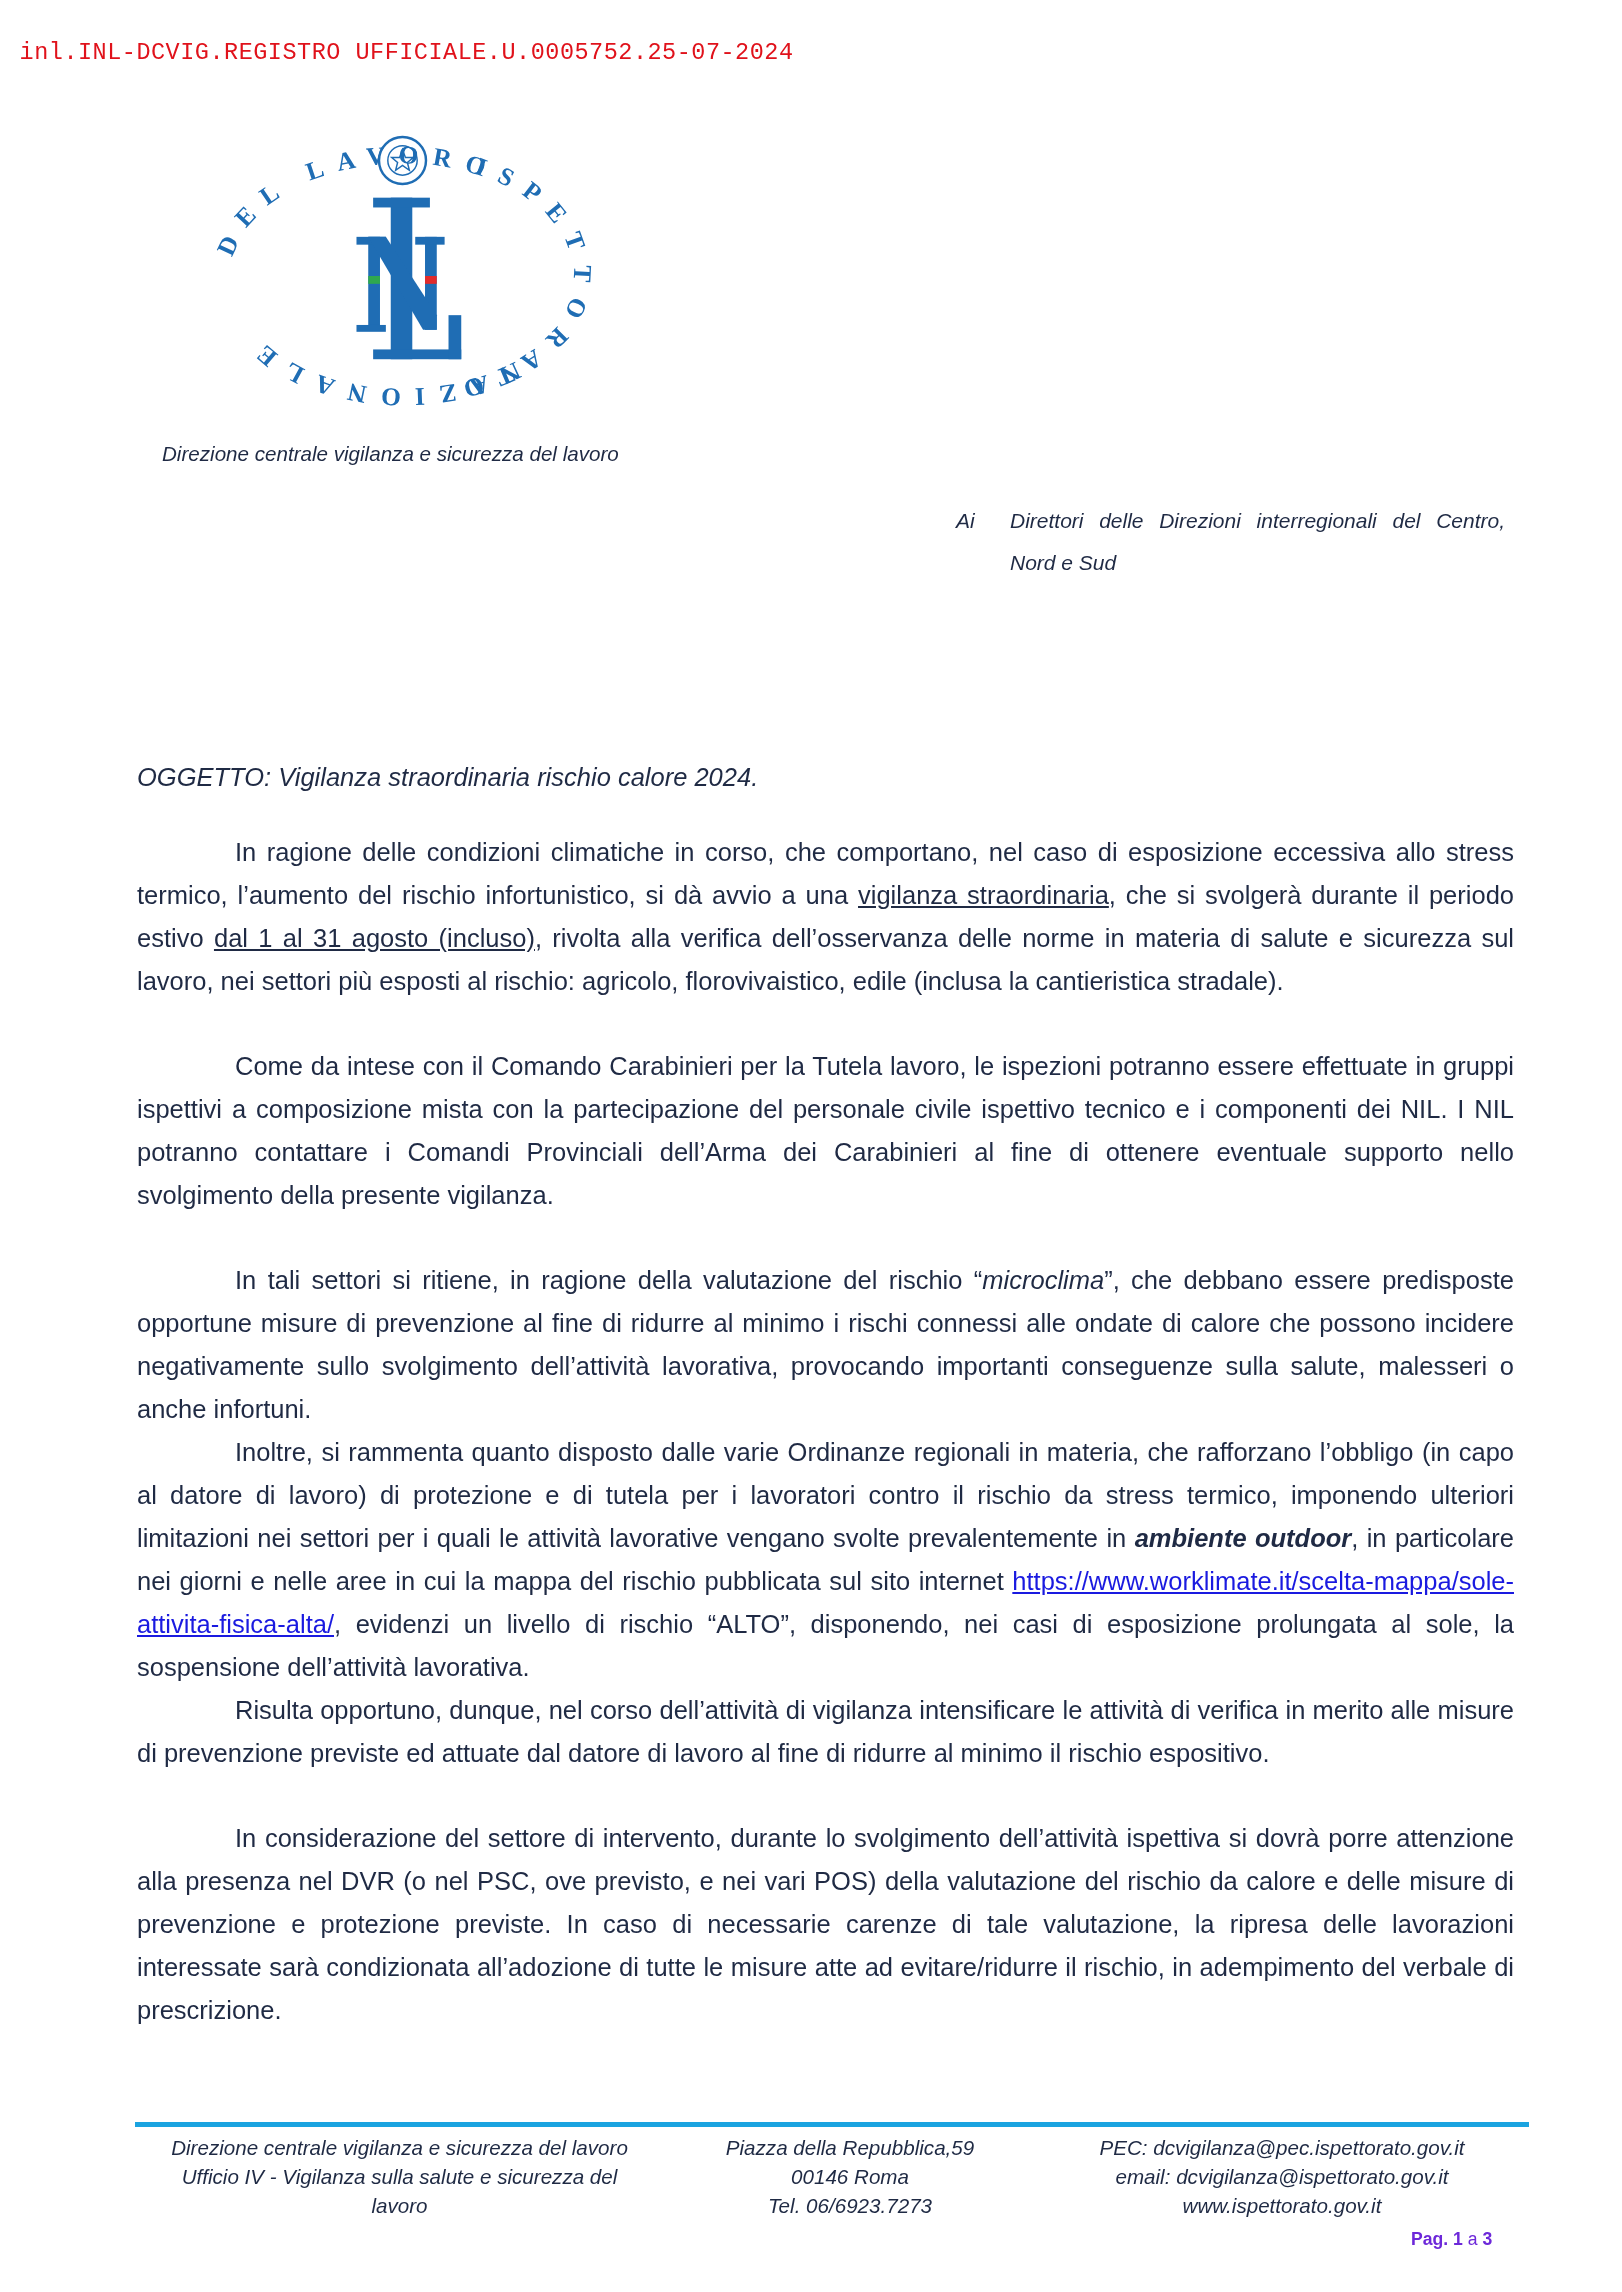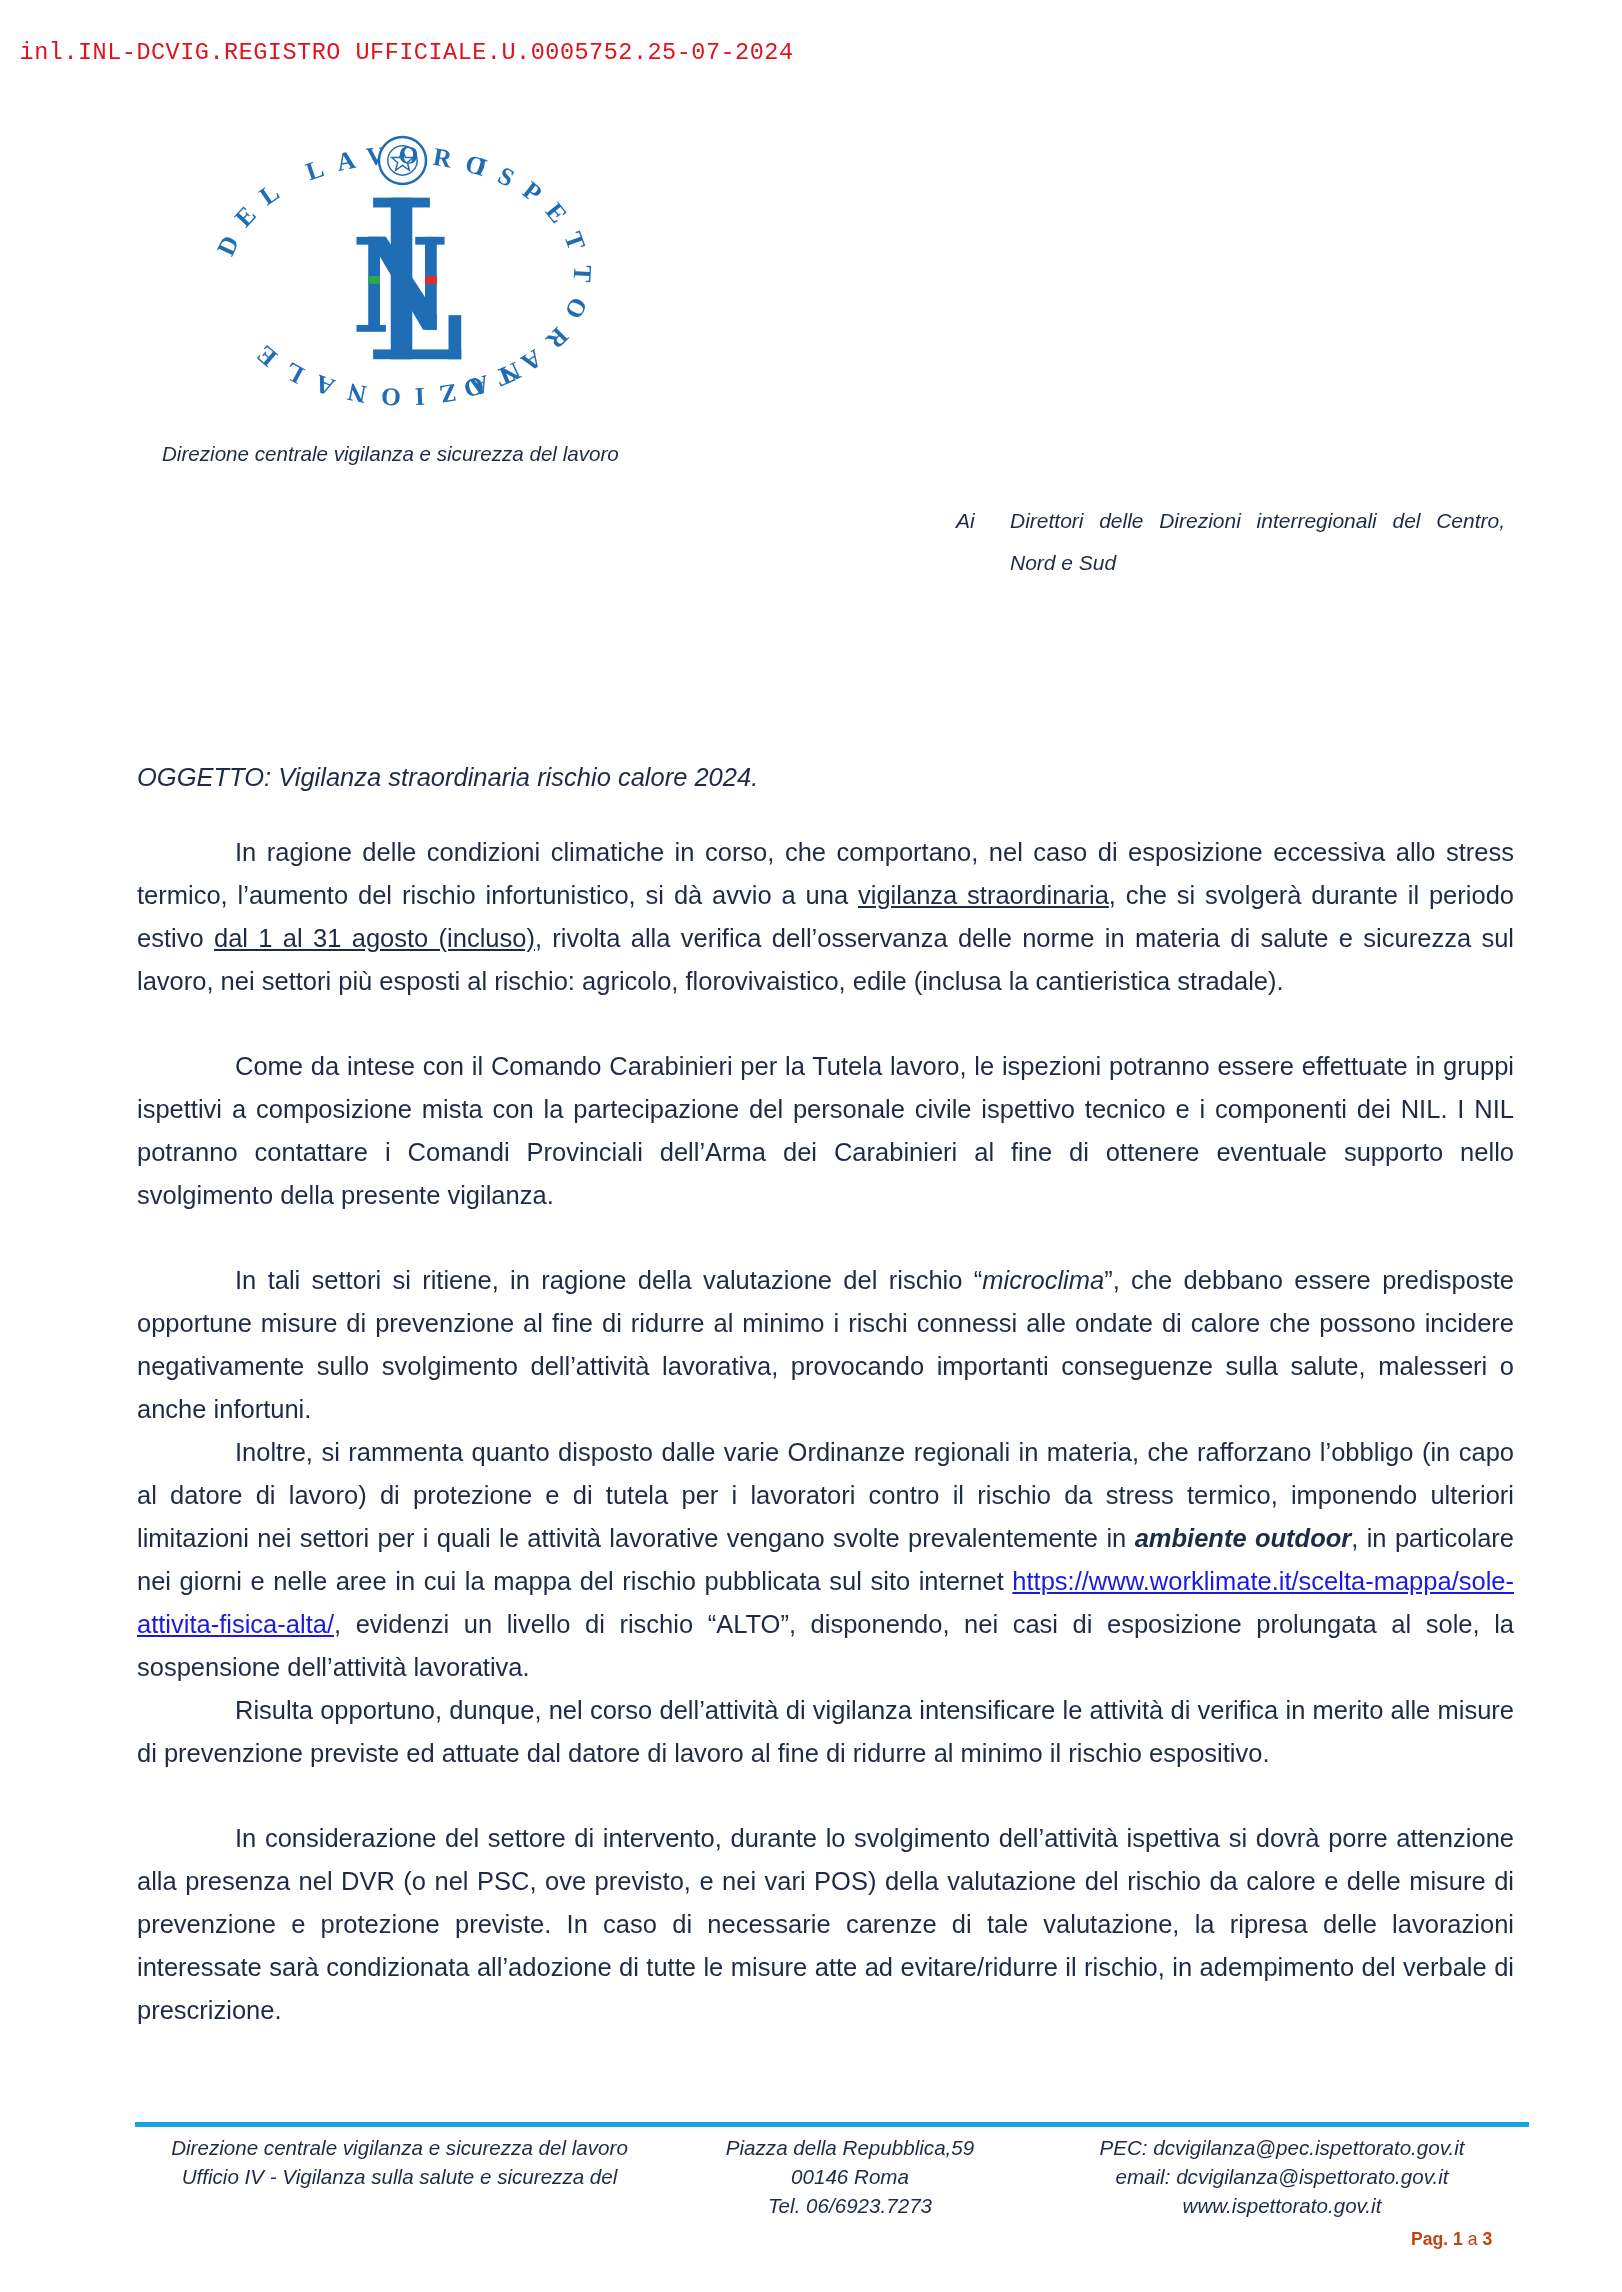--- a/index.html
+++ b/index.html
@@ -21,21 +21,21 @@
   .u { text-decoration: underline; }
   .link { color: #1a1ae0; text-decoration: underline; }
   .bi { font-weight: bold; font-style: italic; }
   .it { font-style: italic; }
   .footer-bar { position: absolute; left: 135px; top: 2122px; width: 1394px; height: 4.9px; background: #1aa3e0; }
   .footer { position: absolute; left: 135px; top: 2133px; width: 1394px; display: flex; font-size: 20.6px; font-style: italic;
             color: #1f2a44; line-height: 29px; text-align: center; }
   .fcol1 { width: 529px; }
   .fcol2 { width: 372px; }
   .fcol3 { width: 492px; }
-  .page { position: absolute; left: 1411px; top: 2229px; font-size: 17.6px; font-weight: bold; color: #c2410c; }
+  .page { position: absolute; left: 1411px; top: 2229px; font-size: 17.6px; font-weight: bold; color: #6d28d9; }
   .page span.s { font-weight: normal; }
 </style>
 </head>
 <body>
 
 <div class="protocol">inl.INL-DCVIG.REGISTRO UFFICIALE.U.0005752.25-07-2024</div>
 
 <div class="logo">
   <svg width="421" height="294" viewBox="0 0 430 300">
     <defs>
@@ -91,20 +91,21 @@
   <p>Risulta opportuno, dunque, nel corso dell’attività di vigilanza intensificare le attività di verifica in merito alle misure di prevenzione previste ed attuate dal datore di lavoro al fine di ridurre al minimo il rischio espositivo.</p>
   <div class="gap"></div>
   <p>In considerazione del settore di intervento, durante lo svolgimento dell’attività ispettiva si dovrà porre attenzione alla presenza nel DVR (o nel PSC, ove previsto, e nei vari POS) della valutazione del rischio da calore e delle misure di prevenzione e protezione previste. In caso di necessarie carenze di tale valutazione, la ripresa delle lavorazioni interessate sarà condizionata all’adozione di tutte le misure atte ad evitare/ridurre il rischio, in adempimento del verbale di prescrizione.</p>
 </div>
 
 <div class="footer-bar"></div>
 <div class="footer">
   <div class="fcol1">
     <div>Direzione centrale vigilanza e sicurezza del lavoro</div>
     <div>Ufficio IV - Vigilanza sulla salute e sicurezza del</div>
+    <div>lavoro</div>
   </div>
   <div class="fcol2">
     <div>Piazza della Repubblica,59</div>
     <div>00146 Roma</div>
     <div>Tel. 06/6923.7273</div>
   </div>
   <div class="fcol3">
     <div>PEC: dcvigilanza@pec.ispettorato.gov.it</div>
     <div>email: dcvigilanza@ispettorato.gov.it</div>
     <div>www.ispettorato.gov.it</div>

